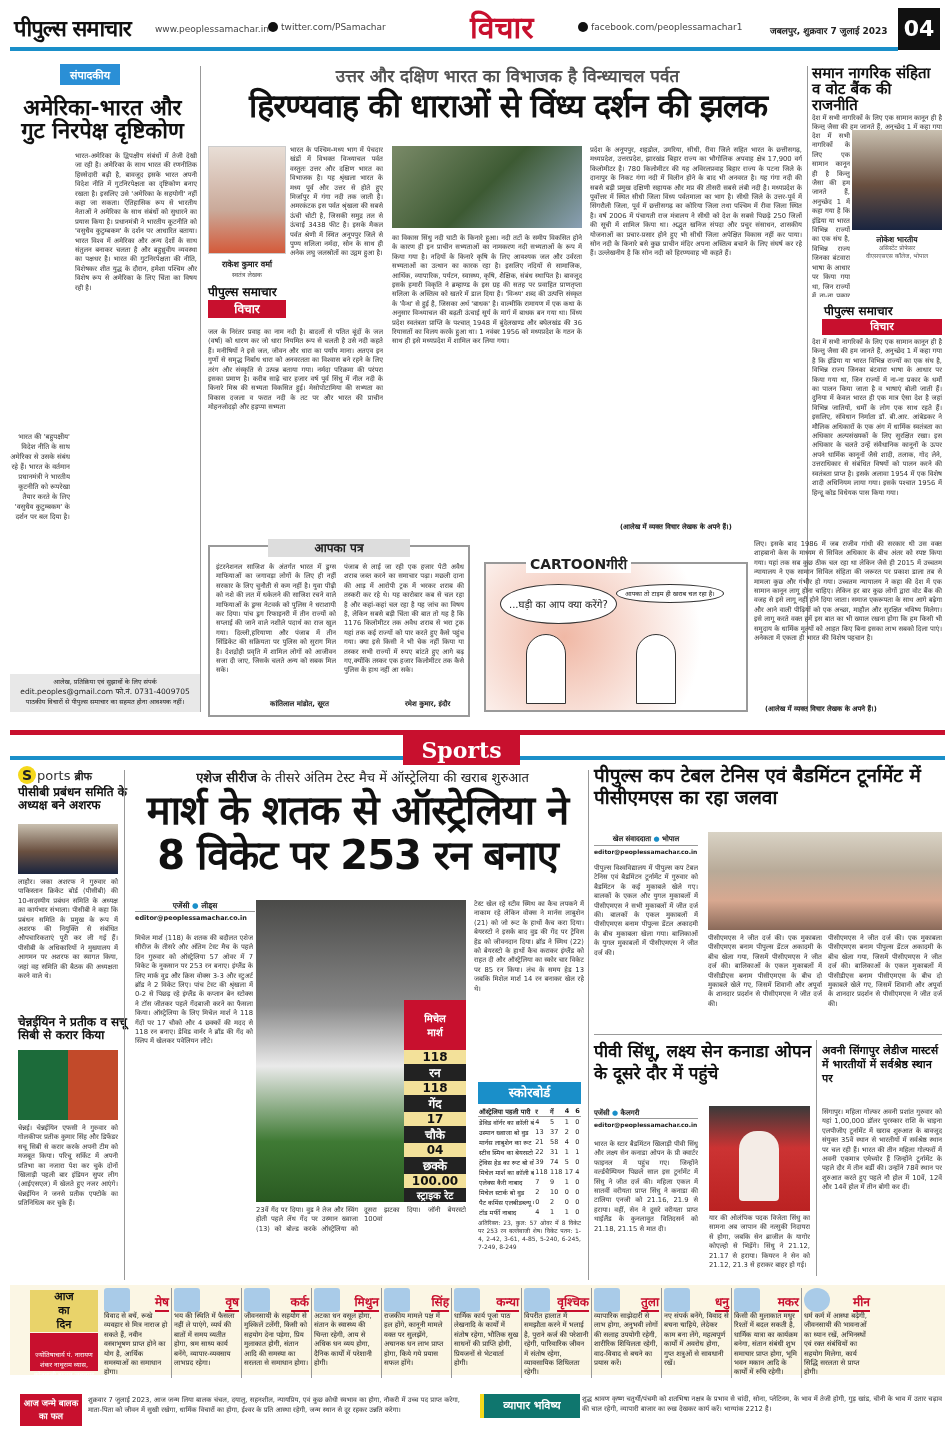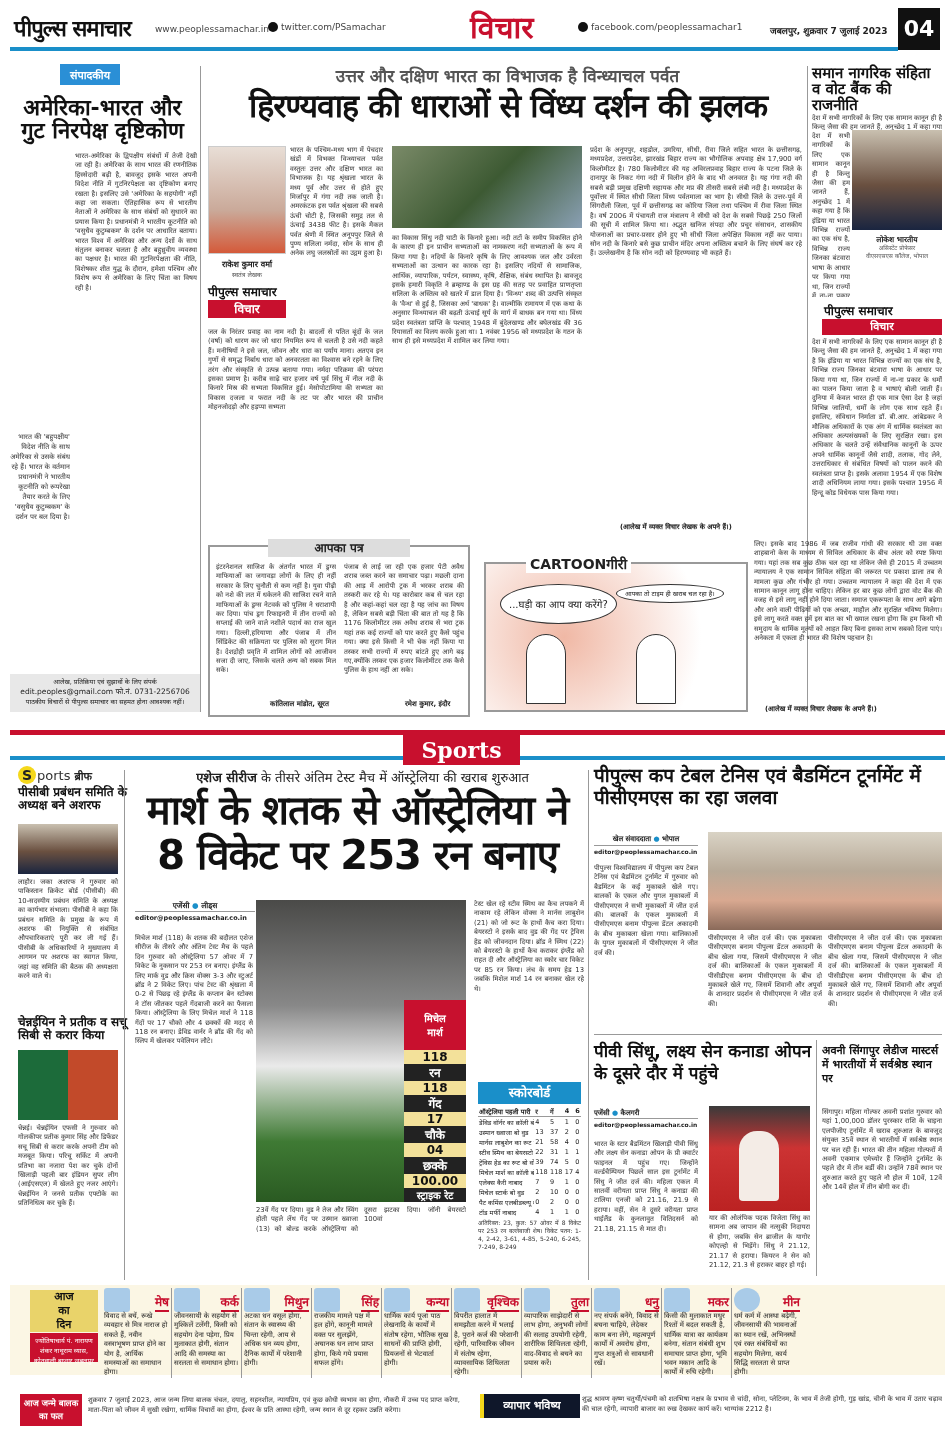--- a/index.html
+++ b/index.html
@@ -56,21 +56,21 @@
 <div class="abs" style="left:60px;top:64px">
   <span class="tag-blue">संपादकीय</span>
 </div>
 <div class="abs headline-xl" style="left:10px;top:96px;width:185px;font-size:22px;text-align:center">अमेरिका-भारत और गुट निरपेक्ष दृष्टिकोण</div>
 <div class="abs body-txt" style="left:10px;top:152px;width:60px;height:395px">
   <div style="margin-top:280px;font-size:7px;line-height:10px;text-align:right">भारत की 'बहुपक्षीय' विदेश नीति के साथ अमेरिका से उसके संबंध रहे हैं। भारत के वर्तमान प्रधानमंत्री ने भारतीय कूटनीति को रूपरेखा तैयार करते के लिए 'वसुधैव कुटुम्बकम' के दर्शन पर बल दिया है।</div>
 </div>
 <div class="abs body-txt" style="left:75px;top:152px;width:122px;height:500px">भारत-अमेरिका के द्विपक्षीय संबंधों में तेजी देखी जा रही है। अमेरिका के साथ भारत की रणनीतिक हिस्सेदारी बढ़ी है, बावजूद इसके भारत अपनी विदेश नीति में गुटनिरपेक्षता का दृष्टिकोण बनाए रखता है। इसलिए उसे 'अमेरिका के सहयोगी' नहीं कहा जा सकता। ऐतिहासिक रूप से भारतीय नेताओं ने अमेरिका के साथ संबंधों को सुधारने का प्रयास किया है। प्रधानमंत्री ने भारतीय कूटनीति को 'वसुधैव कुटुम्बकम' के दर्शन पर आधारित बताया। भारत विश्व में अमेरिका और अन्य देशों के साथ संतुलन बनाकर चलता है और बहुध्रुवीय व्यवस्था का पक्षधर है। भारत की गुटनिरपेक्षता की नीति, विशेषकर शीत युद्ध के दौरान, हमेशा पश्चिम और विशेष रूप से अमेरिका के लिए चिंता का विषय रही है।</div>
 <div class="abs" style="left:10px;top:674px;width:190px;height:38px;background:#e8e8e8;text-align:center;font-size:6.5px;line-height:10px;padding-top:3px">
   <div>आलेख, प्रतिक्रिया एवं सुझावों के लिए संपर्क</div>
-  <div style="font-size:7.5px">edit.peoples@gmail.com फो.नं. 0731-2256706</div>
+  <div style="font-size:7.5px">edit.peoples@gmail.com फो.नं. 0731-4009705</div>
   <div>पाठकीय विचारों से पीपुल्स समाचार का सहमत होना आवश्यक नहीं।</div>
 </div>
 <div class="abs vline" style="left:200px;top:66px;height:646px"></div>
 
 <div class="abs" style="left:210px;top:64px;width:595px;text-align:center;font-size:17px;color:#555;font-weight:bold">उत्तर और दक्षिण भारत का विभाजक है विन्ध्याचल पर्वत</div>
 <div class="abs headline-xl" style="left:208px;top:90px;width:600px;text-align:center;font-size:32px;letter-spacing:-1px">हिरण्यवाह की धाराओं से विंध्य दर्शन की झलक</div>
 <div class="abs portrait" style="left:208px;top:146px;width:78px;height:108px;border:1px solid #ccc"></div>
 <div class="abs" style="left:208px;top:258px;width:78px;text-align:center;font-size:8px;font-weight:bold">राकेश कुमार वर्मा</div>
 <div class="abs gray" style="left:208px;top:270px;width:78px;text-align:center;font-size:6.5px">स्वतंत्र लेखक</div>
 <div class="abs minilogo" style="left:208px;top:283px;width:78px;font-size:12px">पीपुल्स समाचार</div>
@@ -273,29 +273,36 @@
 
 <div class="abs headline-xl" style="left:822px;top:1044px;width:120px;font-size:11px;line-height:14px">अवनी सिंगापुर लेडीज मास्टर्स में भारतीयों में सर्वश्रेष्ठ स्थान पर</div>
 <div class="abs body-txt" style="left:822px;top:1108px;width:120px;height:170px">सिंगापुर। महिला गोल्फर अवनी प्रशांत गुरुवार को यहां 1,00,000 डॉलर पुरस्कार राशि के चाइना एलपीजीए टूर्नामेंट में खराब शुरुआत के बावजूद संयुक्त 35वें स्थान से भारतीयों में सर्वश्रेष्ठ स्थान पर चल रही हैं। भारत की तीन महिला गोल्फरों में अवनी एकमात्र एमेच्योर हैं जिन्होंने टूर्नामेंट के पहले दौर में तीन बर्डी की। उन्होंने 78वें स्थान पर शुरुआत करते हुए पहले नौ होल में 10वें, 12वें और 14वें होल में तीन बोगी कर दीं।</div>
 
 <div class="abs rashi" style="left:10px;top:1285px;width:935px;height:90px"></div>
 <div class="abs" style="left:30px;top:1290px;width:68px;height:42px;background:#e9d36a;text-align:center;font-weight:bold;color:#111">
   <div style="font-size:11px;line-height:14px">आज</div>
   <div style="font-size:11px;line-height:14px">का</div>
   <div style="font-size:11px;line-height:14px">दिन</div>
 </div>
-<div class="abs" style="left:30px;top:1333px;width:68px;height:29px;background:#c8102e;color:#fff;font-size:6.5px;line-height:10px;text-align:center;padding:3px 2px">ज्योतिषाचार्य पं. नारायण शंकर नाथूराम व्यास, कोतवाली बाजार जबलपुर</div>
+<div class="abs" style="left:30px;top:1333px;width:68px;height:38px;background:#c8102e;color:#fff;font-size:6.5px;line-height:10px;text-align:center;padding:17px 2px">ज्योतिषाचार्य पं. नारायण शंकर नाथूराम व्यास, कोतवाली बाजार जबलपुर</div>
 
 <div class="abs" style="left:102px;top:1288px;width:840px;display:flex">
   <div style="width:70px;padding:0 2px;border-right:1px solid #999">
     <div style="display:flex;justify-content:space-between;align-items:flex-end">
         <span class="rashi-icon"></span>
         <span class="rashi-name">मेष</span>
       </div>
     <div class="rashi-txt">विवाद से बचें, रूखे व्यवहार से मित्र नाराज हो सकते हैं, नवीन वस्त्राभूषण प्राप्त होने का योग है, आर्थिक समस्याओं का समाधान होगा।</div>
+  </div>
+  <div style="width:70px;padding:0 2px;border-right:1px solid #999">
+    <div style="display:flex;justify-content:space-between;align-items:flex-end">
+        <span class="rashi-icon"></span>
+        <span class="rashi-name">वृष</span>
+      </div>
+    <div class="rashi-txt">भय की स्थिति में फैसला नहीं ले पाएंगे, व्यर्थ की बातों में समय व्यतीत होगा, श्रम साध्य कार्य बनेंगे, व्यापार-व्यवसाय लाभप्रद रहेगा।</div>
   </div>
   <div style="width:70px;padding:0 2px;border-right:1px solid #999">
     <div style="display:flex;justify-content:space-between;align-items:flex-end">
         <span class="rashi-icon"></span>
         <span class="rashi-name">कर्क</span>
       </div>
     <div class="rashi-txt">जीवनसाथी के सहयोग से मुश्किलें टलेंगी, किसी को सहयोग देना पड़ेगा, प्रिय मुलाकात होगी, संतान आदि की समस्या का सरलता से समाधान होगा।</div>
   </div>
   <div style="width:70px;padding:0 2px;border-right:1px solid #999">
     <div style="display:flex;justify-content:space-between;align-items:flex-end">
@@ -350,14 +357,14 @@
     <div style="display:flex;justify-content:space-between;align-items:flex-end">
         <span class="rashi-icon" style="border-radius:50%"></span>
         <span class="rashi-name">मीन</span>
       </div>
     <div class="rashi-txt">धर्म कर्म में आस्था बढ़ेगी, जीवनसाथी की भावनाओं का ध्यान रखें, अभिनस्थों एवं रक्त संबंधियों का सहयोग मिलेगा, कार्य सिद्धि सरलता से प्राप्त होगी।</div>
   </div>
 </div>
 
 <div class="abs" style="left:20px;top:1394px;width:62px;height:32px;background:#c8102e;color:#fff;font-size:8.5px;font-weight:bold;text-align:center;line-height:13px;padding-top:3px">आज जन्मे बालक का फल</div>
 <div class="abs body-txt" style="left:88px;top:1395px;width:372px;height:32px;font-size:6.8px;line-height:10px">शुक्रवार 7 जुलाई 2023, आज जन्म लिया बालक चंचल, दयालु, सहनशील, न्यायप्रिय, एवं कुछ क्रोधी स्वभाव का होगा, नौकरी में उच्च पद प्राप्त करेगा, माता-पिता को जीवन में सुखी रखेगा, धार्मिक विचारों का होगा, ईश्वर के प्रति आस्था रहेगी, जन्म स्थान से दूर रहकर उन्नति करेगा।</div>
-<div class="abs" style="left:480px;top:1394px;width:100px;height:24px;background:#0f172a;color:#fff;font-size:11px;font-weight:bold;text-align:center;line-height:24px;border-left:4px solid #f5d81b">व्यापार भविष्य</div>
+<div class="abs" style="left:480px;top:1394px;width:100px;height:24px;background:#0f766e;color:#fff;font-size:11px;font-weight:bold;text-align:center;line-height:24px;border-left:4px solid #f5d81b">व्यापार भविष्य</div>
 <div class="abs body-txt" style="left:582px;top:1394px;width:360px;height:26px;font-size:6.8px;line-height:10px">शुद्ध श्रावण कृष्ण चतुर्थी/पंचमी को शतभिषा नक्षत्र के प्रभाव से चांदी, सोना, प्लेटिनम, के भाव में तेजी होगी, गुड़ खांड, चीनी के भाव में उतार चढ़ाव की चाल रहेगी, व्यापारी बाजार का रुख देखकर कार्य करें। भाग्यांक 2212 है।</div>
 
 </body></html>

